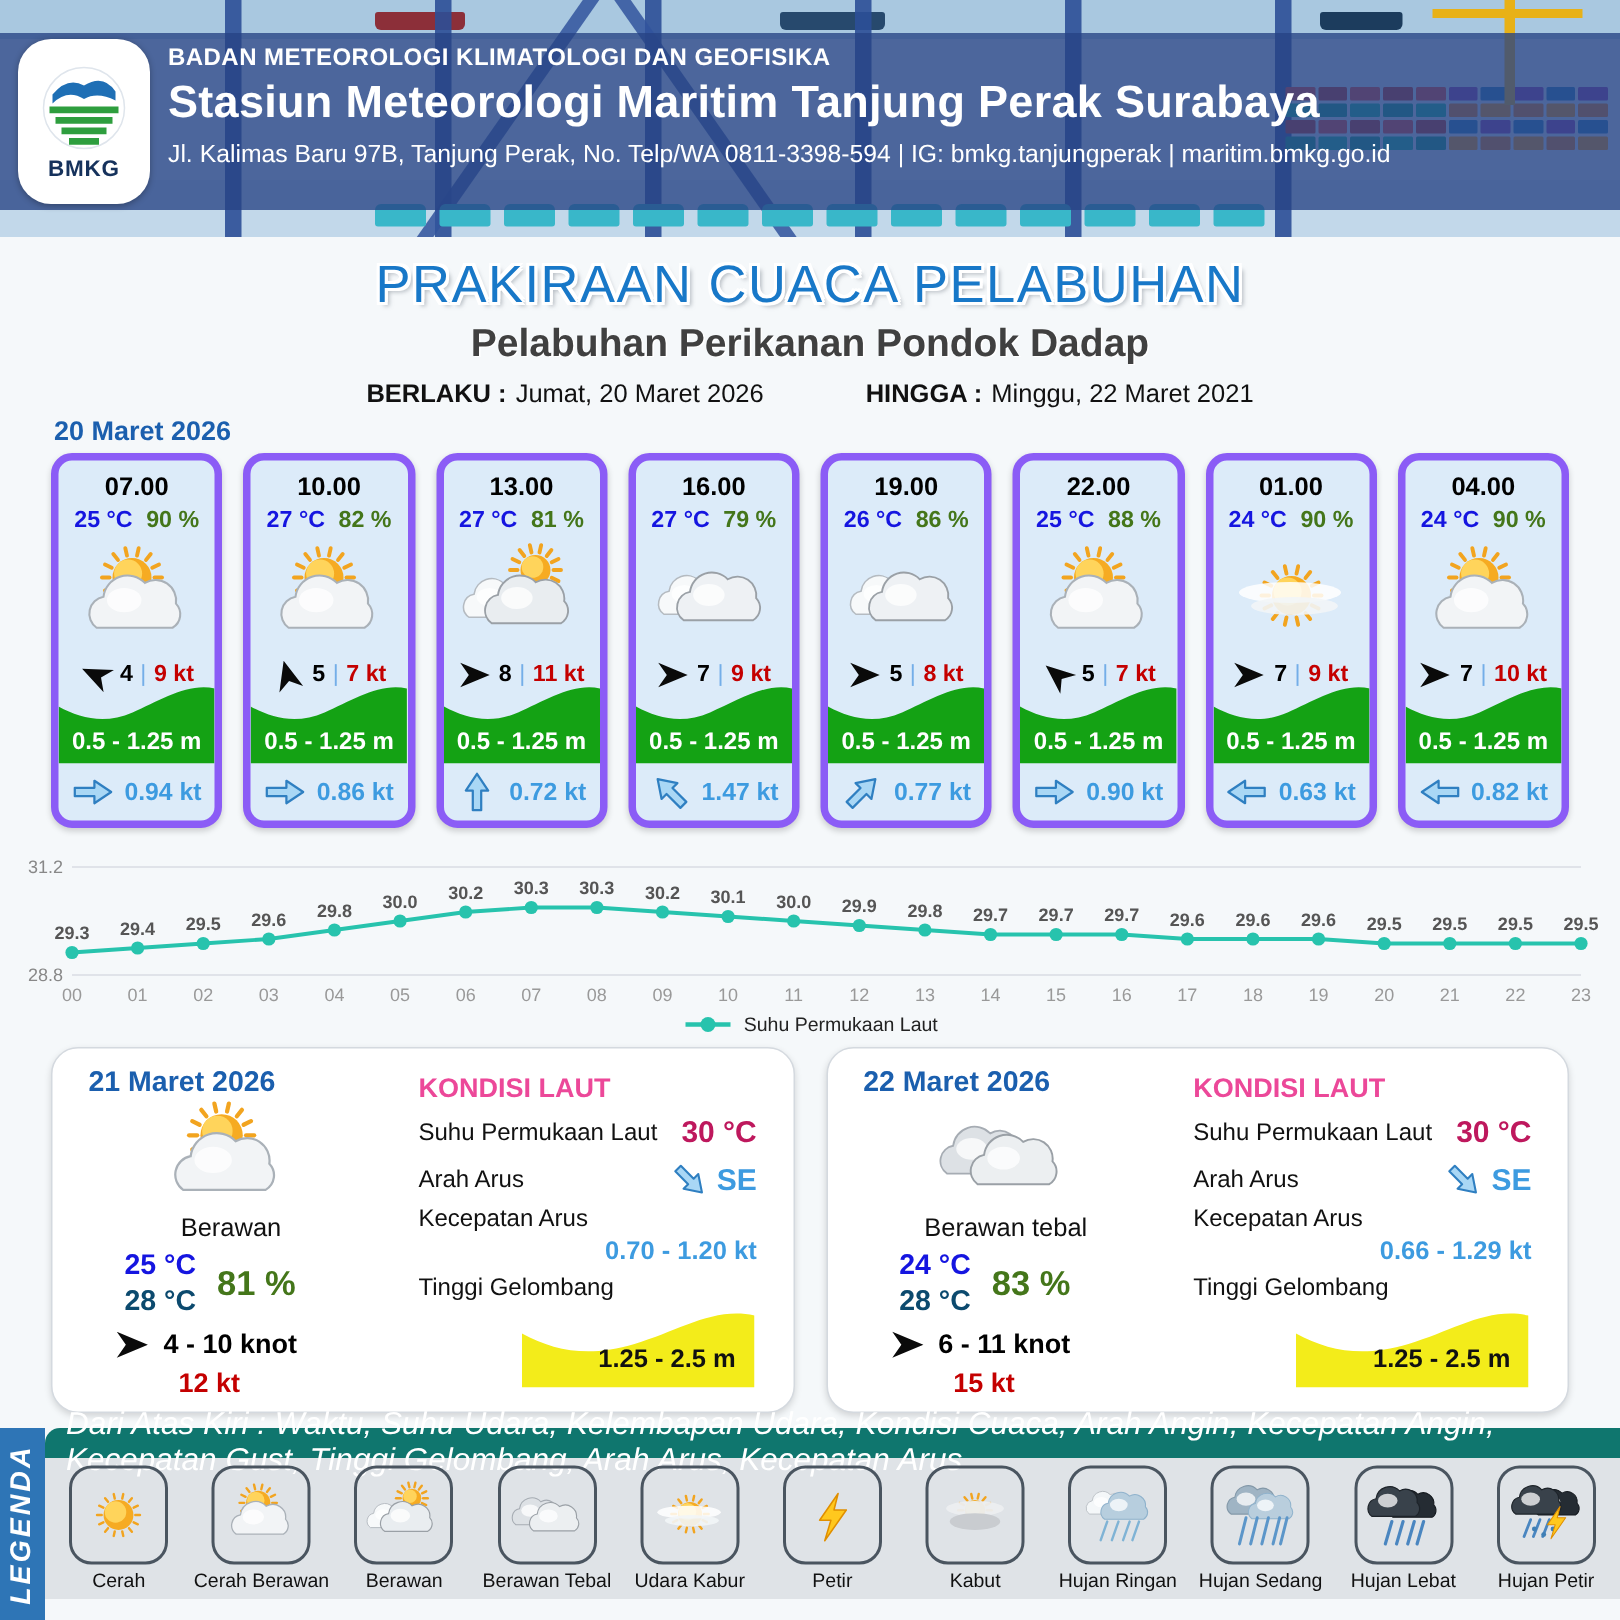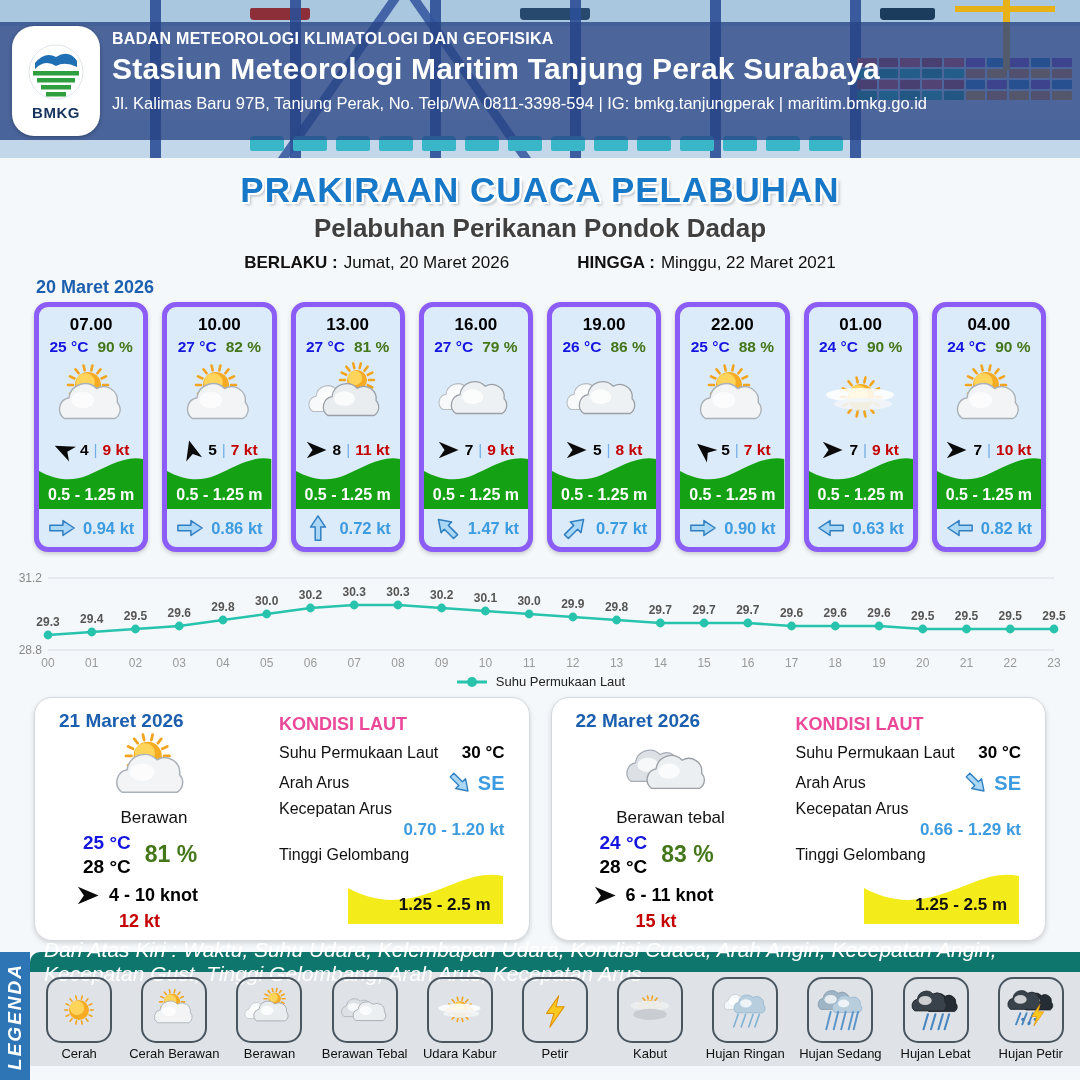--- a/index.html
+++ b/index.html
@@ -25,21 +25,21 @@
     background:#fff; border-radius:22px; display:flex; flex-direction:column;
     align-items:center; justify-content:center; box-shadow:0 1px 4px rgba(0,0,0,.3); }
   .logo-text { font-size:15px; font-weight:bold; color:#16325c; letter-spacing:.5px; margin-top:1px; }
   .hdr-text { position:absolute; left:112px; top:30px; width:950px; color:#fff; }
   .hdr-agency { font-size:16px; font-weight:bold; letter-spacing:.3px; }
   .hdr-station { font-size:30px; font-weight:bold; margin-top:4px; letter-spacing:.2px; }
   .hdr-address { font-size:16.5px; margin-top:8px; }
 
   
   .title-wrap { text-align:center; margin-top:12px; }
-  .title-main { font-size:35px; font-weight:700; color:#1878c8; letter-spacing:1px;
+  .title-main { font-size:35px; font-weight:400; color:#1878c8; letter-spacing:1px;
     text-shadow:-2px 0 #fff,2px 0 #fff,0 -2px #fff,0 2px #fff,-2px -2px #fff,2px 2px #fff,-2px 2px #fff,2px -2px #fff,3px 3px 3px rgba(120,130,140,.55); }
   .title-sub { font-size:26px; font-weight:bold; color:#404040; margin-top:3px;
     text-shadow:1px 1px 0 #fff; }
   .validity { display:flex; justify-content:center; gap:68px; margin-top:9px; font-size:17px; color:#111; }
   .validity b { font-weight:bold; margin-right:6px; }
 
   
   .date-label { font-size:18px; font-weight:bold; color:#1b5fae; margin:4px 0 4px 36px; }
   .cards-row { display:flex; gap:14px; padding:0 34px; }
   .fcard { position:relative; flex:1; height:250px; background:#dcebf9;
@@ -73,31 +73,31 @@
   .day-row { display:flex; gap:21px; padding:0 34px; margin-top:8px; }
   .day-card { position:relative; flex:1; height:244px; background:#fff;
     border:1px solid #d4d9df; border-radius:18px; box-shadow:0 2px 5px rgba(0,0,0,.15);
     display:flex; }
   .d-left { width:238px; padding:12px 0 0 24px; }
   .d-date { font-size:19px; font-weight:bold; color:#1b5fae; }
   .d-icon { width:100px; height:76px; margin:0 0 0 42px; }
   .d-cond { font-size:17px; color:#111; text-align:center; width:190px; }
   .d-temps { display:flex; align-items:center; gap:14px; margin:3px 0 0 24px; }
   .d-tcol { display:flex; flex-direction:column; font-size:19px; font-weight:bold; line-height:1.25; }
-  .d-tmin { color:#1515e0; } .d-tmax { color:#000000; }
+  .d-tmin { color:#1515e0; } .d-tmax { color:#0c4a6e; }
   .d-rh { font-size:23px; font-weight:bold; color:#44761a; }
   .d-wind { display:flex; align-items:center; gap:8px; margin:6px 0 0 18px;
     font-size:18px; font-weight:bold; color:#000; }
   .d-wind .dart { width:24px; height:19px; display:inline-flex; }
   .d-gust { font-size:18px; font-weight:bold; color:#c40000; margin:5px 0 0 60px; }
   .d-right { flex:1; padding:16px 24px 0 6px; }
   .sea-title { font-size:18px; font-weight:bold; color:#ec4899; margin-bottom:8px; }
   .sea-row { display:flex; justify-content:space-between; align-items:center;
     font-size:16px; color:#111; margin-top:7px; }
-  .sea-val { font-size:17px; font-weight:bold; color:#000000; }
+  .sea-val { font-size:20px; font-weight:bold; color:#be185d; }
   .sea-dir { display:flex; align-items:center; gap:5px; font-size:20px; font-weight:bold; color:#3d9be0; }
   .sea-dir .carrow { width:26px; height:26px; display:inline-flex; }
   .sea-cur-val { text-align:right; font-size:17px; font-weight:bold; color:#3d9be0; margin-top:2px; }
   .sea-waveblock { position:absolute; right:26px; bottom:16px; width:155px; height:60px; }
   .sea-wavetext { position:absolute; right:12px; bottom:9px; font-size:17px; font-weight:bold; color:#111; }
 
   
   .legend { position:absolute; left:0; bottom:0; width:1080px; height:128px; }
   .leg-side { position:absolute; left:0; top:0; width:30px; height:128px; background:#2e75b6;
     display:flex; align-items:center; justify-content:center; }

